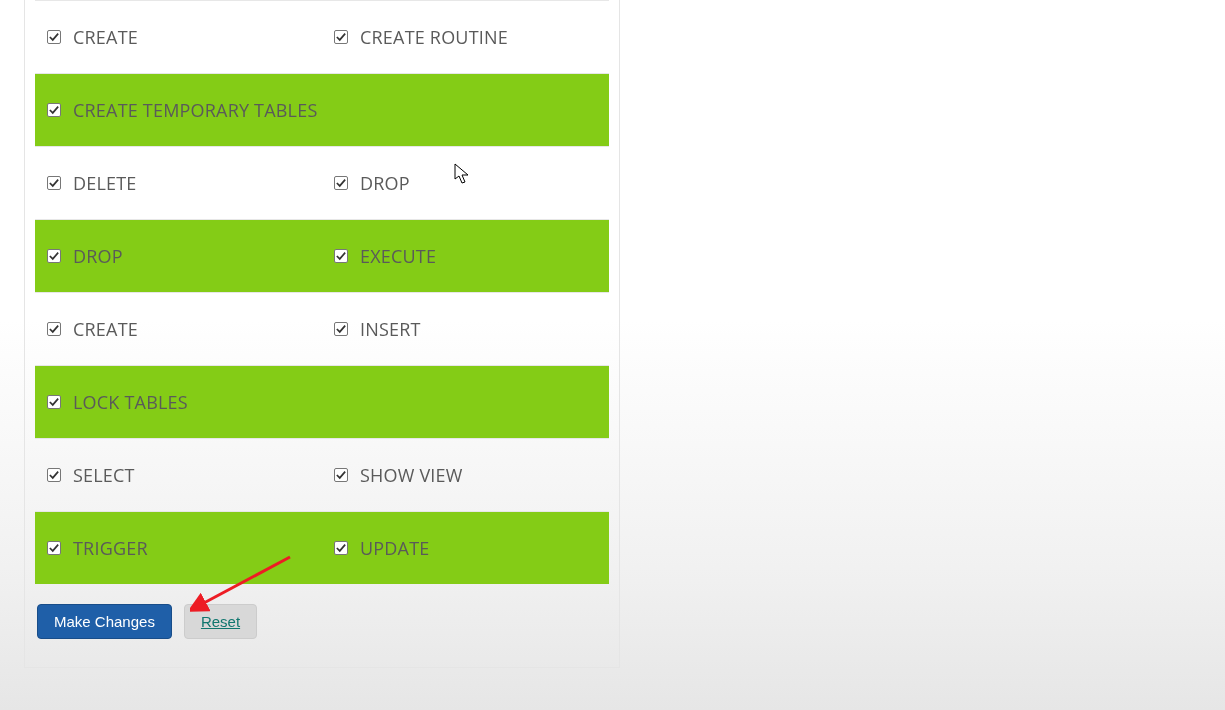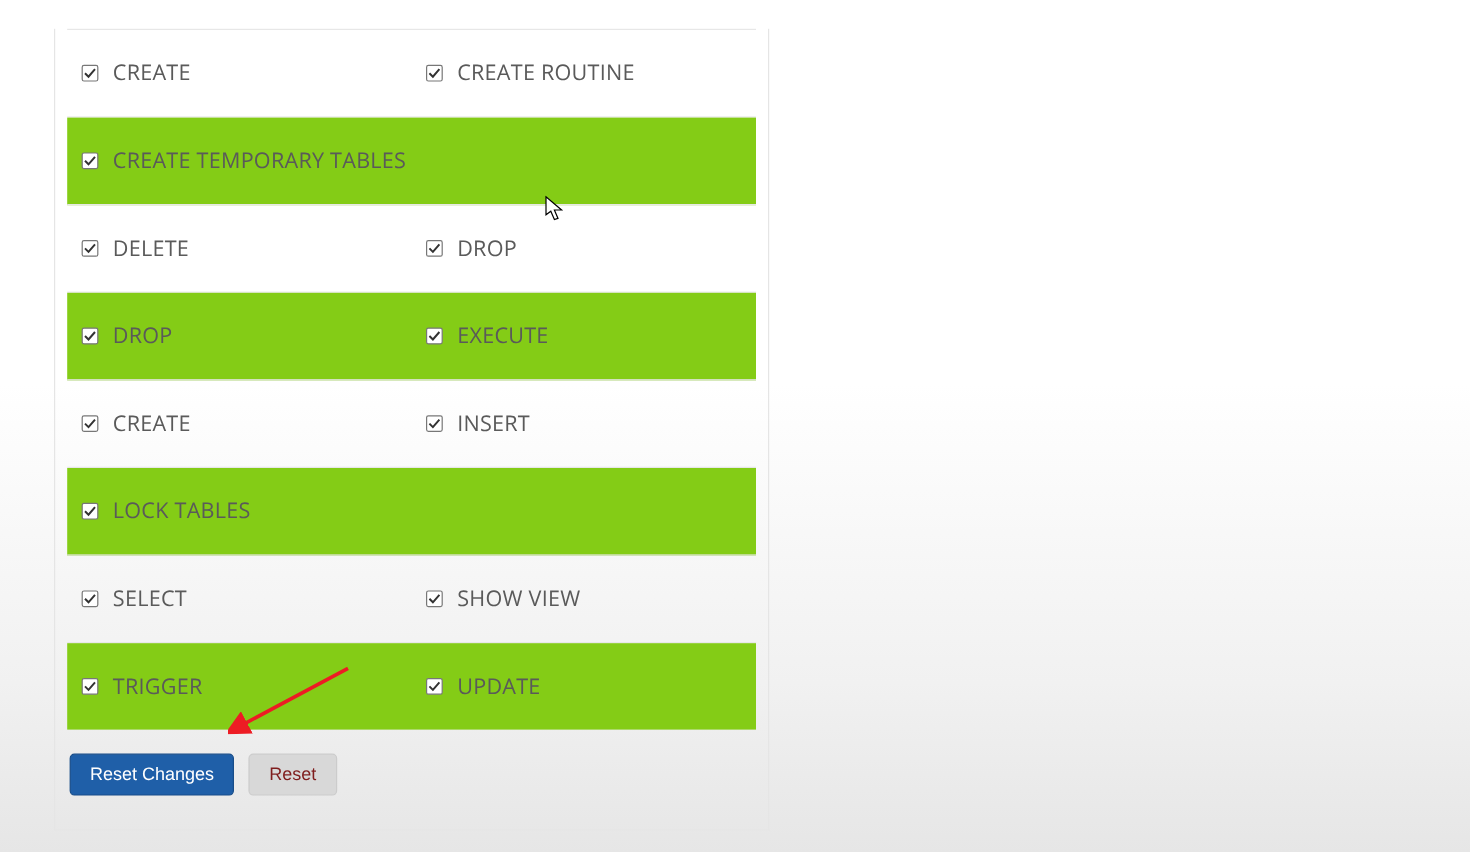--- a/index.html
+++ b/index.html
@@ -5,27 +5,26 @@
   * { box-sizing: border-box; }
   html, body {
     margin: 0; padding: 0;
     width: 1225px; height: 710px;
     font-family: "Open Sans", "Segoe UI", Arial, sans-serif;
     background: linear-gradient(to bottom, #ffffff 0%, #ffffff 45%, #f1f1f1 80%, #e6e6e6 100%);
     overflow: hidden;
   }
   .panel {
     position: absolute;
-    left: 45px; top: 0;
+    left: 24px; top: 0;
     width: 596px;
     border: 1px solid #e5e5e5;
     border-top: none;
     background: transparent;
     padding-bottom: 28px;
-    margin-top: 24px;
   }
   .grid {
     border-top: 1px solid #e7e7e7;
     margin: 0 10px 20px 10px;
   }
   .row {
     display: flex;
     border-bottom: 1px solid #e7e7e7;
   }
   .row.alt { background: #84cc16; }
@@ -61,22 +60,23 @@
     cursor: pointer;
     border: 1px solid transparent;
   }
   .btn-primary {
     background: #1f5fa8;
     color: #fff;
     border-color: #184d89;
   }
   .btn-default {
     background: #d8d8d8;
-    color: #7f1d1d;
+    color: #0f766e;
     border-color: #ccc;
+    text-decoration: underline;
   }
   
   .arrow {
     position: absolute;
     left: 190px; top: 552px;
     width: 110px; height: 60px;
     pointer-events: none;
   }
   
   .cursor {
@@ -224,21 +224,21 @@
               <path d="M1 6 L4.5 9.5 L11 2" stroke="#333" stroke-width="2" fill="none"></path>
             </svg>
         </span>
         <span>UPDATE</span>
       </div>
     </div>
 
   </div>
 
   <div class="btn-row">
-    <button class="btn btn-primary">Reset Changes</button>
+    <button class="btn btn-primary">Make Changes</button>
     <button class="btn btn-default">Reset</button>
   </div>
 </div>
 
 <svg class="arrow" viewBox="0 0 110 60">
   <defs>
     <marker id="ah" viewBox="0 0 10 10" refX="2" refY="5" markerWidth="7" markerHeight="7" orient="auto">
       <path d="M0 0 L10 5 L0 10 Z" fill="#ed1c24"></path>
     </marker>
   </defs>

